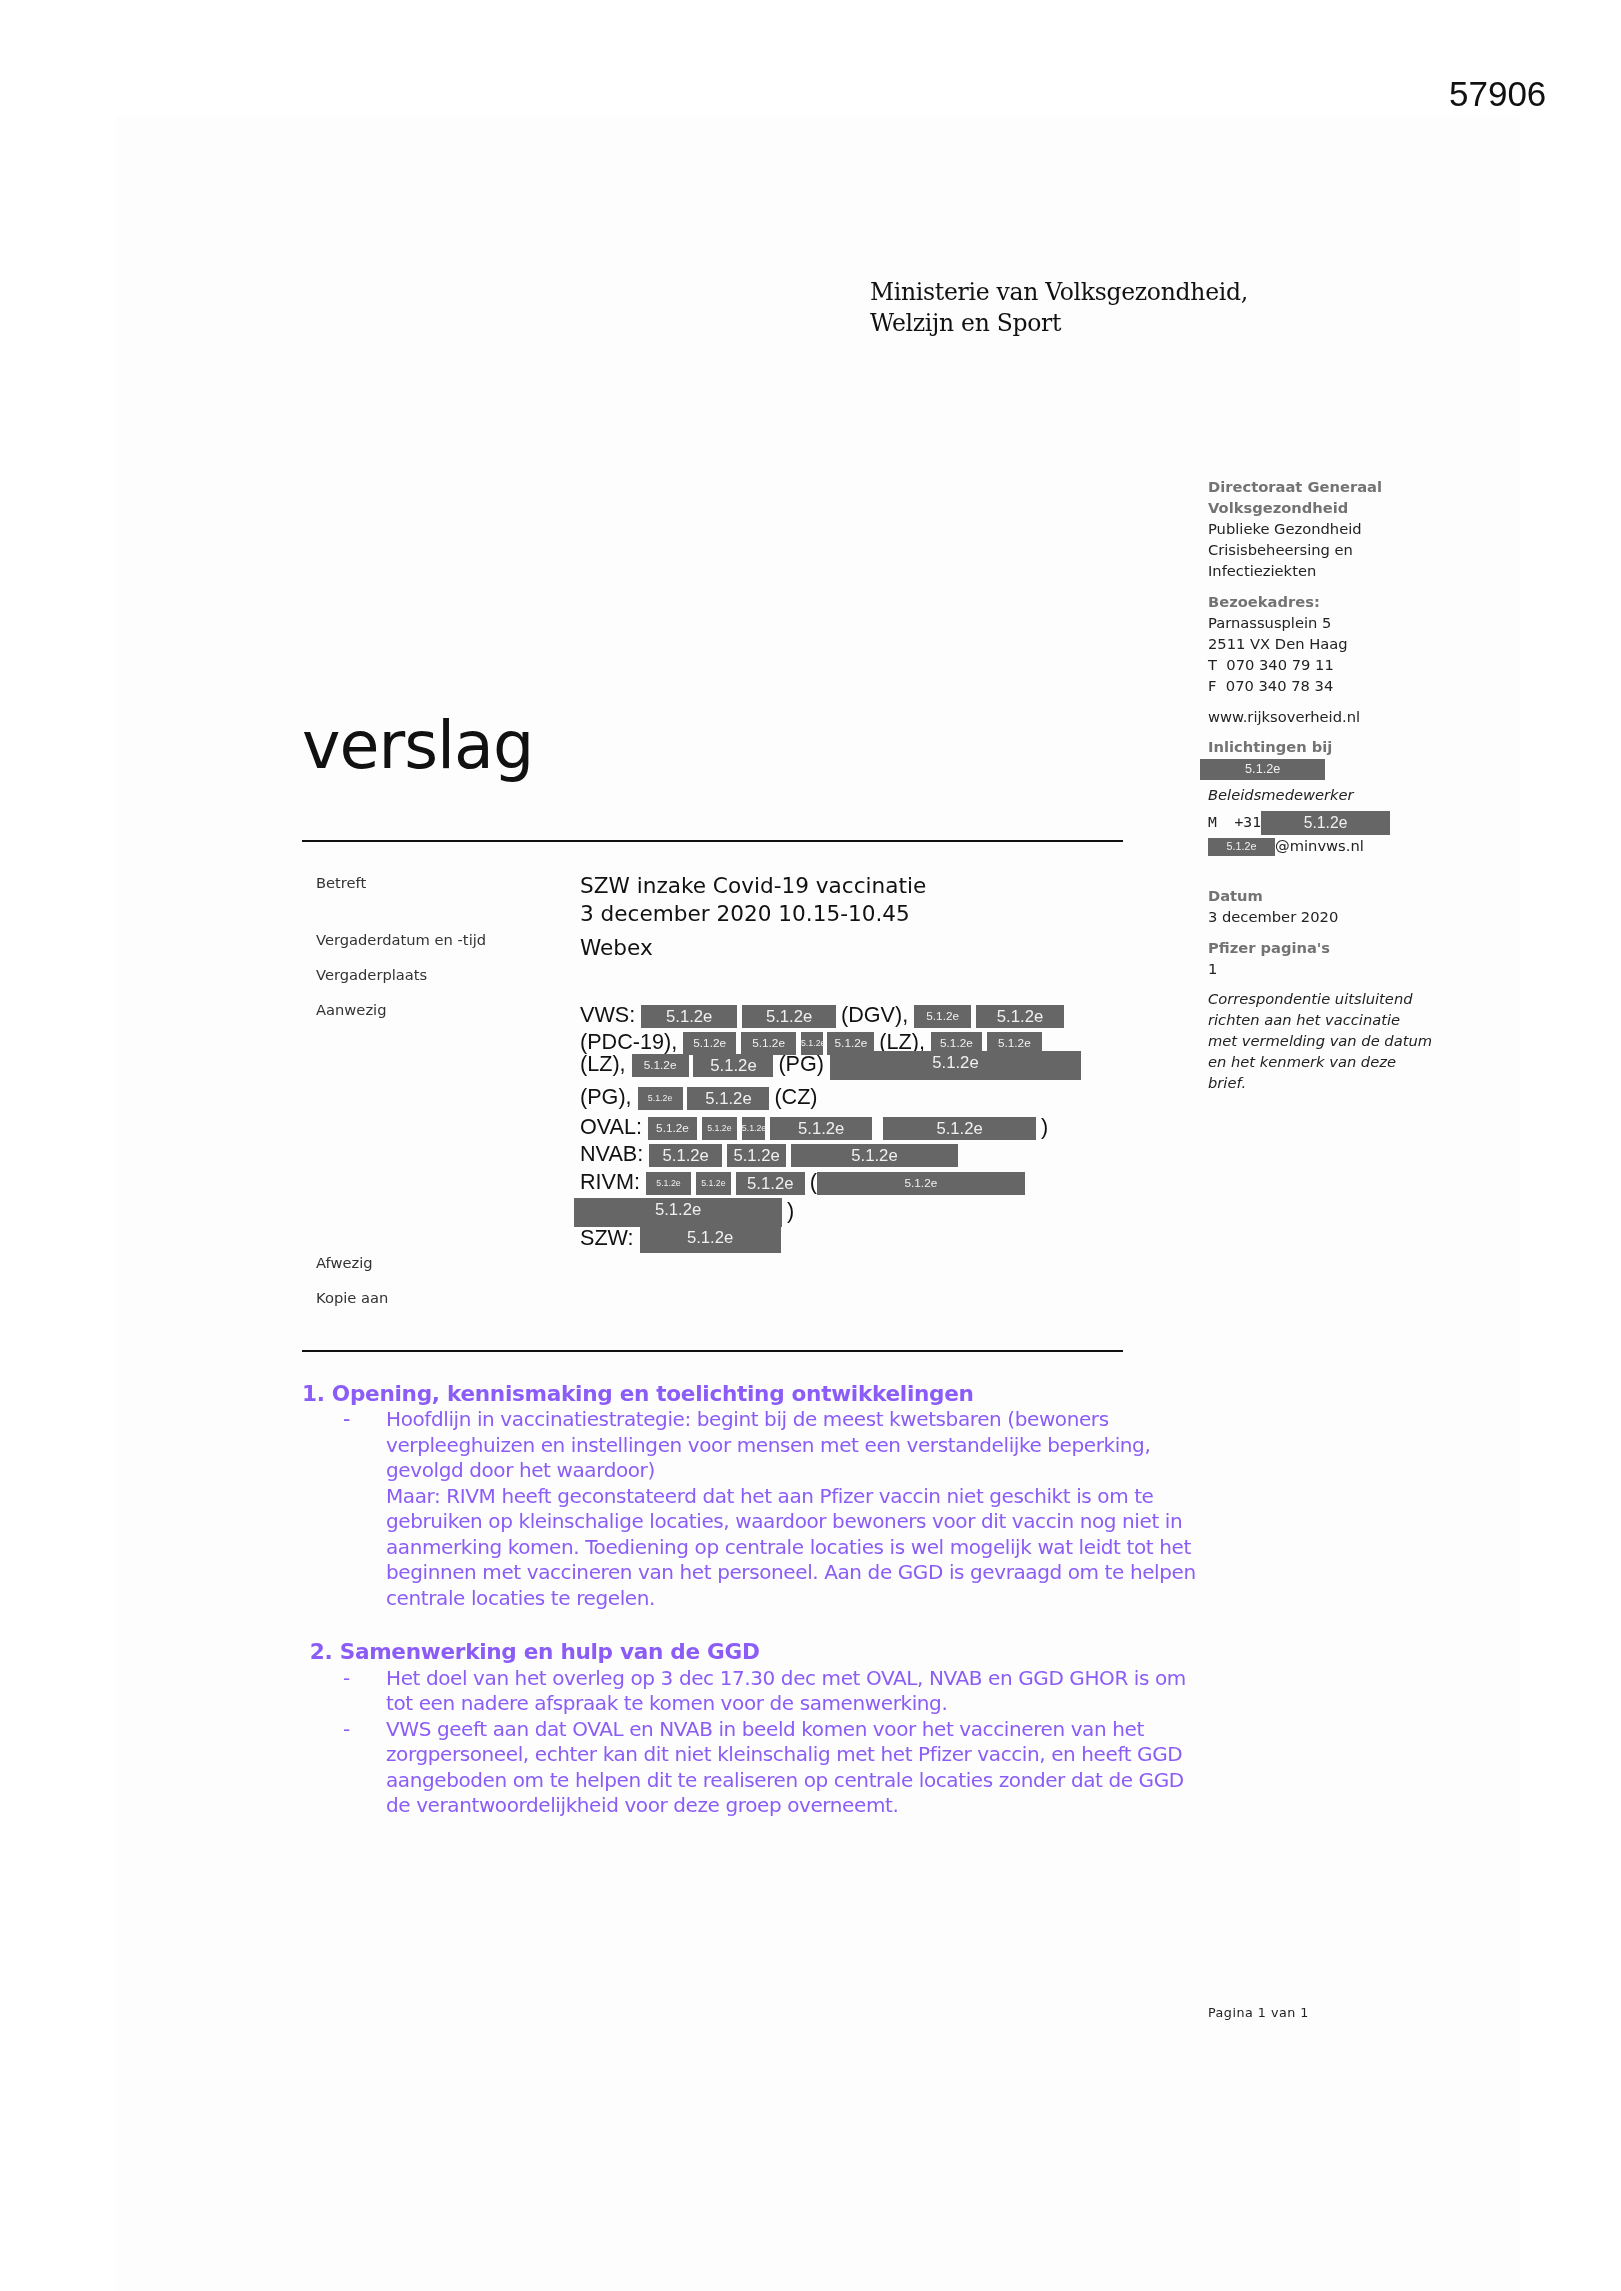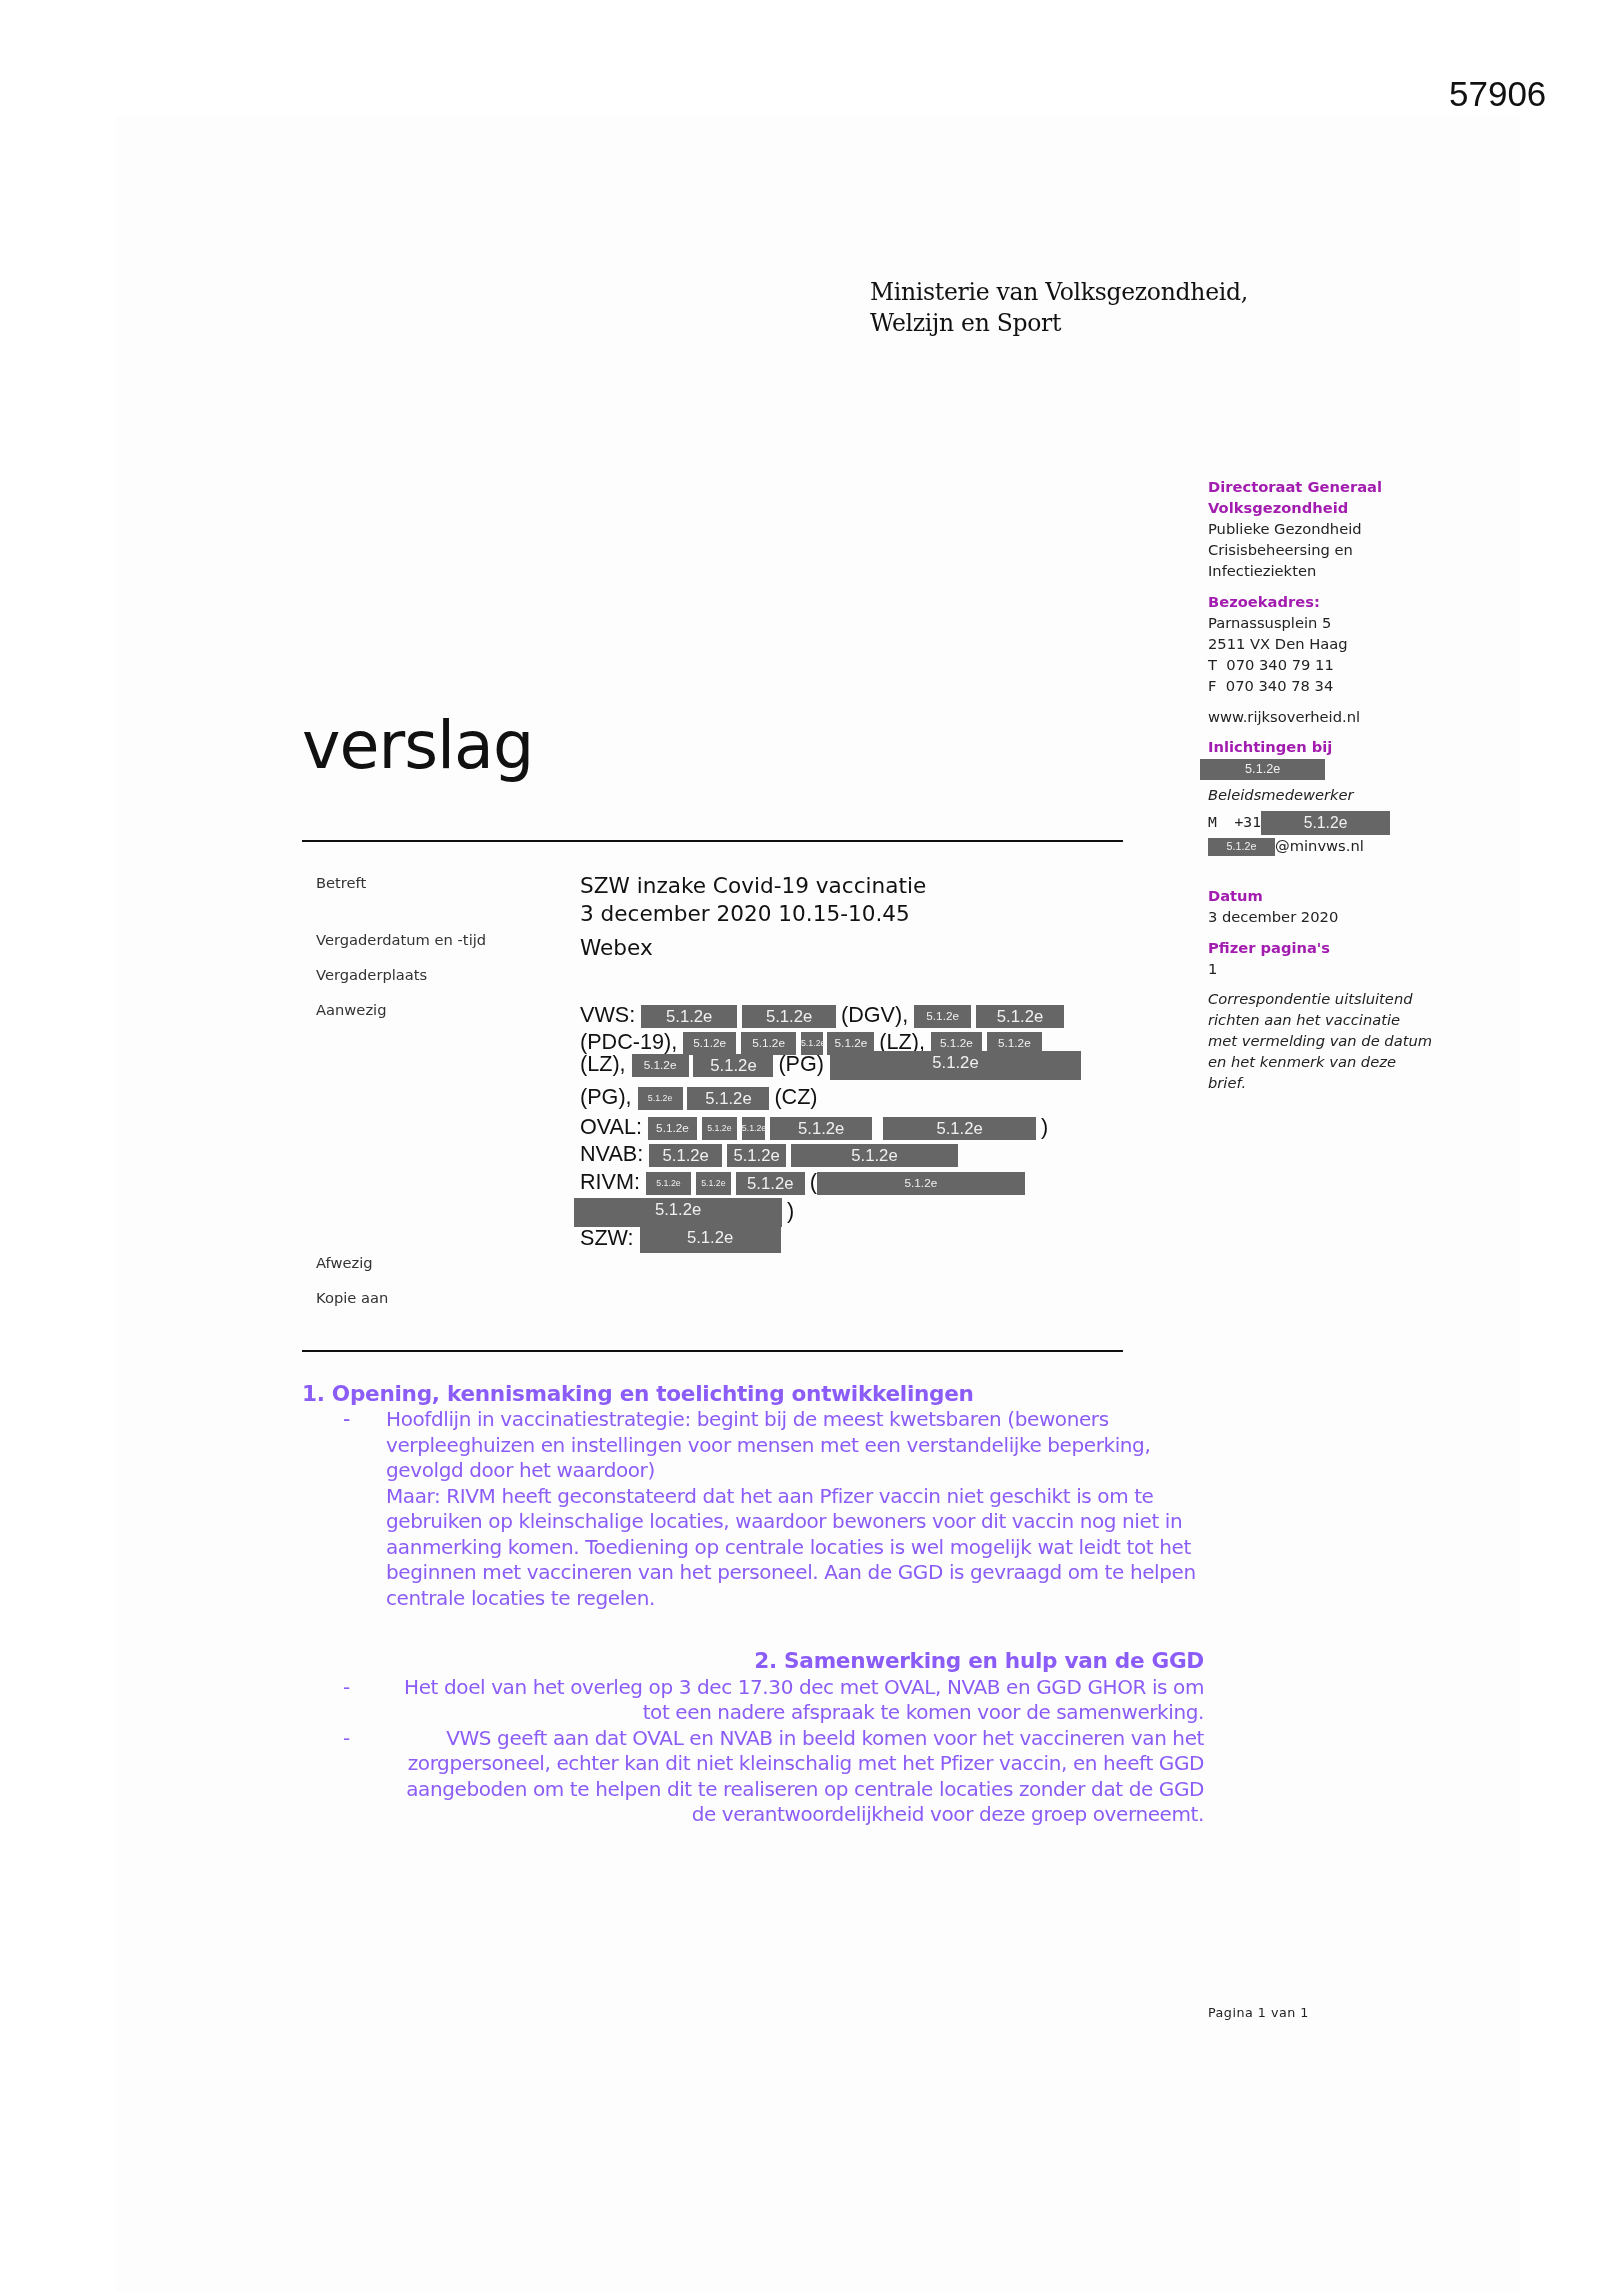--- a/index.html
+++ b/index.html
@@ -7,21 +7,21 @@
     width: 1621px; height: 2292px; position: relative; overflow: hidden;
     background: #ffffff; color: #111;
     font-family: "DejaVu Sans", sans-serif;
   }
   .scan-area { position: absolute; left: 116px; top: 116px; width: 1404px; height: 2176px; background: #fdfdfd; }
   .doc-number { position: absolute; left: 1449px; top: 74px; font-family: "Liberation Sans", sans-serif; font-size: 35px; color: #111; }
   .ministry { position: absolute; left: 870px; top: 277px; font-family: "DejaVu Serif", serif; font-size: 23.5px; line-height: 31px; color: #111; letter-spacing: -0.3px; }
   .title { position: absolute; left: 302px; top: 708px; font-family: "DejaVu Sans", sans-serif; font-size: 65px; color: #111; letter-spacing: -1px; }
 
   .sidebar { position: absolute; left: 1208px; top: 476px; width: 255px; font-size: 14.7px; line-height: 21px; color: #222; }
-  .sidebar .bold { font-weight: bold; color: #a21caf; }
+  .sidebar .bold { font-weight: bold; color: #737373; }
   .sidebar .italic { font-style: italic; }
   .sidebar .gap { height: 9.8px; }
   .sidebar .mono { font-family: "DejaVu Sans Mono", monospace; }
 
   .redact {
     display: inline-block; background: #666666; color: #f0f0f0;
     font-family: "Liberation Sans", sans-serif; text-align: center;
     vertical-align: middle; line-height: 1;
   }
 
@@ -35,21 +35,21 @@
   .att-line { position: absolute; left: 0; white-space: nowrap; height: 26.5px; line-height: 26.5px; }
   .att-line .redact { height: 23.5px; line-height: 23.5px; font-size: 16.7px; margin-right: 4.9px; }
   .att-line .redact.sm { font-size: 11.8px; }
   .att-line .redact.xs { font-size: 8.8px; }
 
   .body { position: absolute; left: 302px; top: 1380px; width: 902px; font-family: "DejaVu Sans", sans-serif; color: #8b5cf6; }
   .section-title { font-weight: bold; font-size: 21.6px; line-height: 27.4px; margin: 0; letter-spacing: -0.3px; }
   .bullets { list-style: none; margin: 0; padding: 0; }
   .bullet { position: relative; padding-left: 84px; font-size: 20px; line-height: 25.5px; letter-spacing: -0.4px; }
   .bullet .dash { position: absolute; left: 41px; top: 0; }
-  .section2 { margin-top: 36px; text-align: right; }
+  .section2 { margin-top: 27px; }
 
   .footer { position: absolute; left: 1208px; top: 2005px; font-size: 12.7px; color: #222; letter-spacing: 0.5px; }
 </style>
 </head>
 <body>
 
 <div class="scan-area"></div>
 
 <div class="doc-number">57906</div>
 

